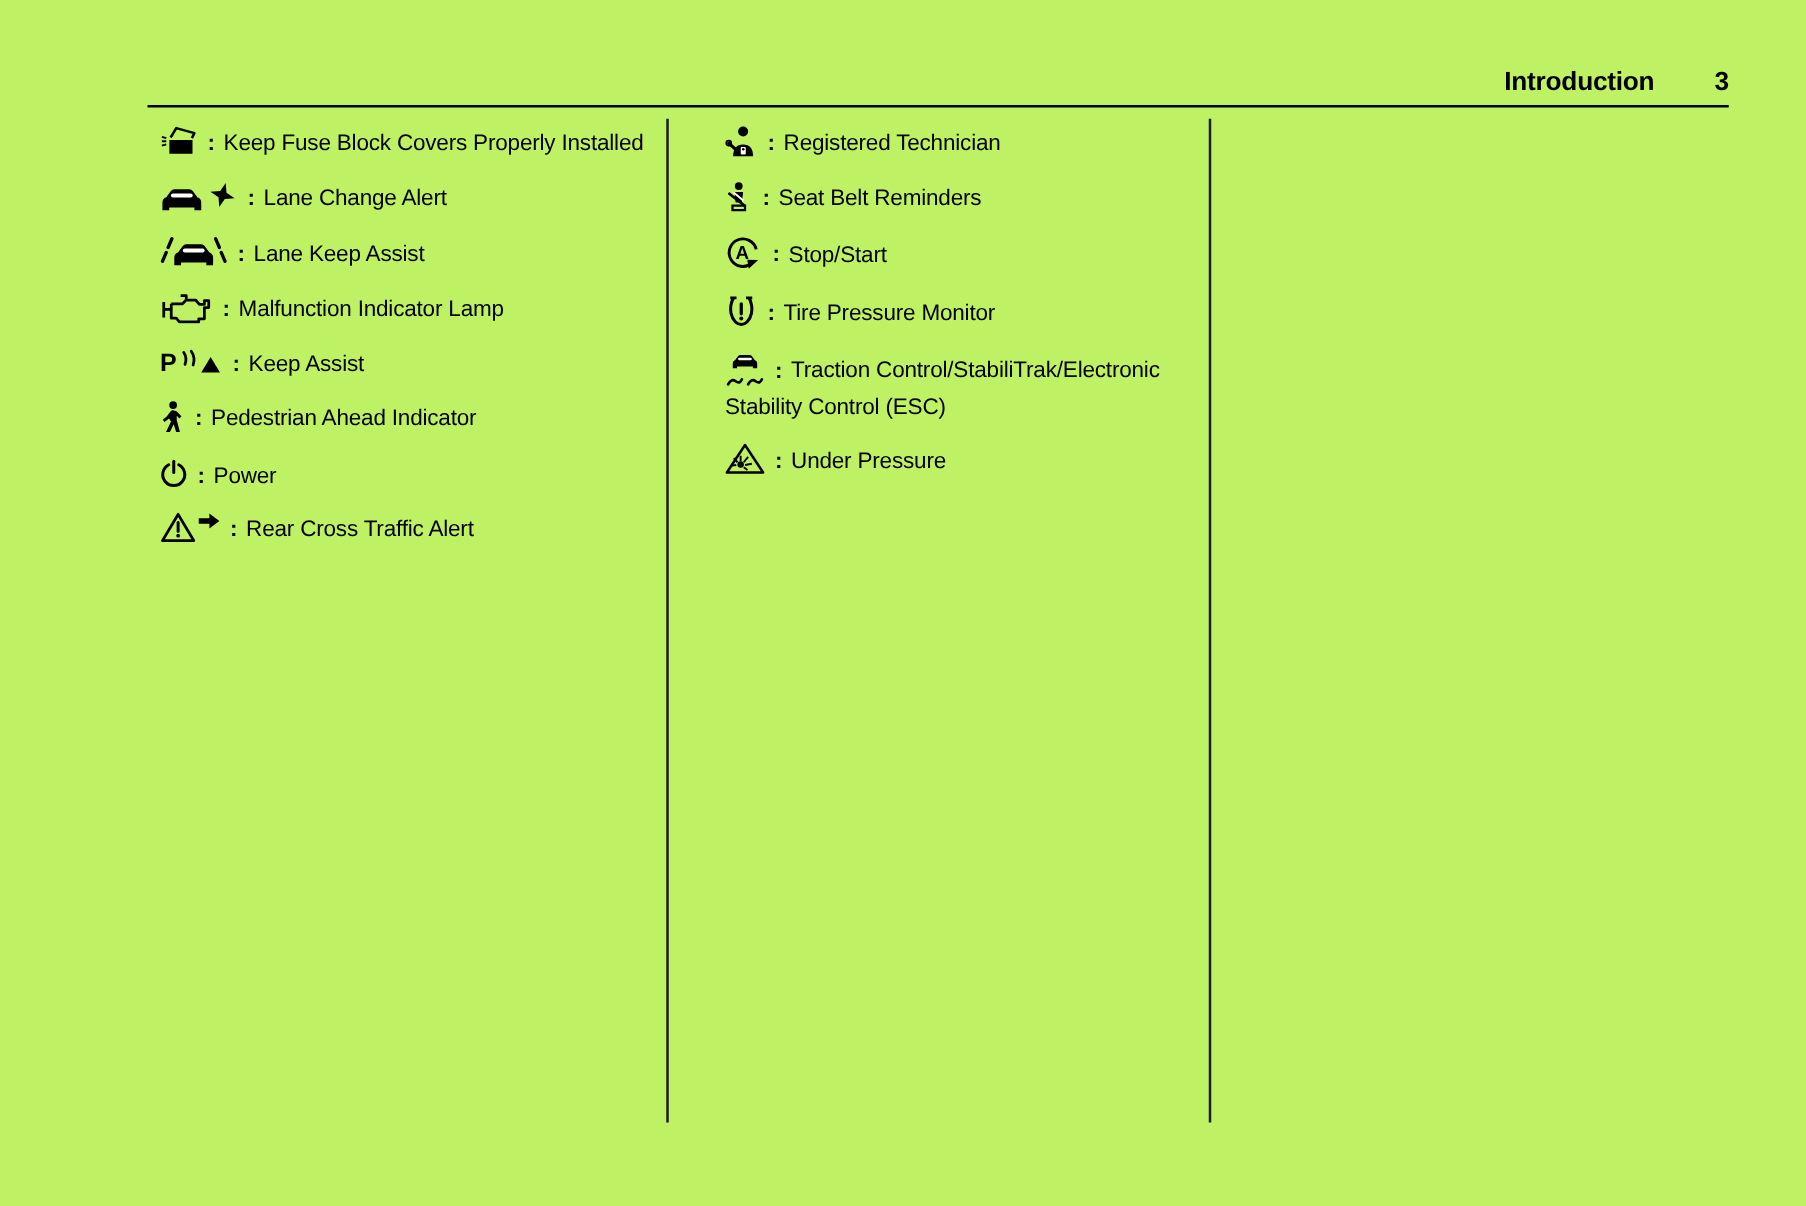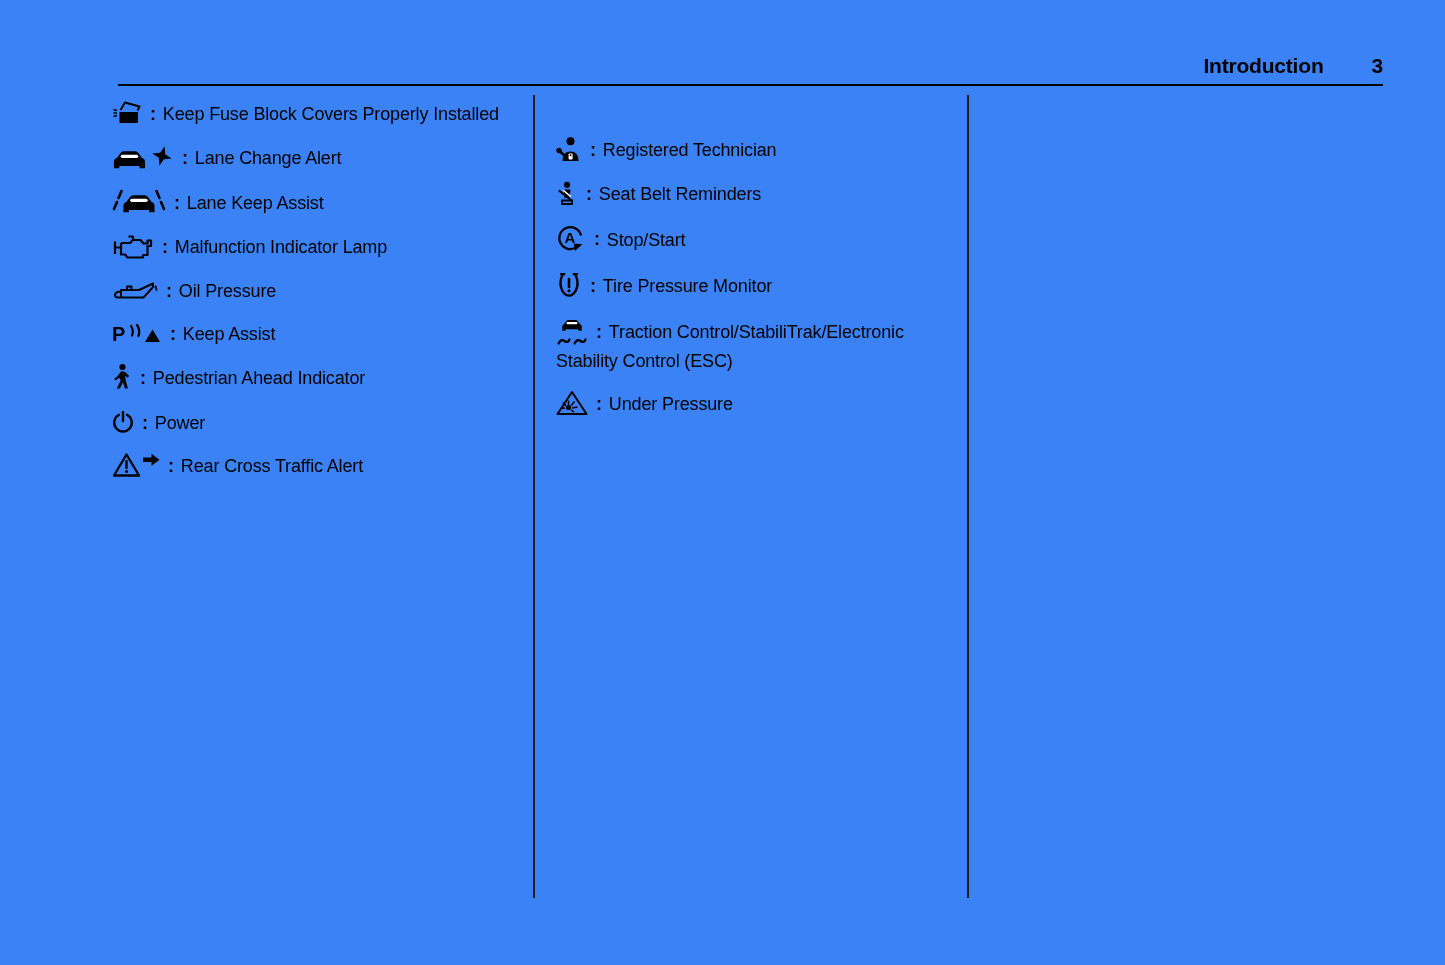--- a/index.html
+++ b/index.html
@@ -1,27 +1,27 @@
 <!DOCTYPE html>
 <html><head>
 <meta charset="utf-8">
 <style>
   html,body{margin:0;padding:0;background:#fff;}
-  .page{position:relative;width:1445px;height:965px;background:#3b82f6;overflow:hidden;
+  .page{position:relative;width:1445px;height:965px;background:#bef264;overflow:hidden;
         font-family:"Liberation Sans",sans-serif;color:#000;}
   .header{position:absolute;top:54px;right:62px;display:flex;align-items:baseline;
           font-weight:700;font-size:21px;letter-spacing:-0.2px;}
   .h-title{margin-right:48px;}
   .rule-top{position:absolute;left:118px;top:84px;width:1265px;height:2px;background:#000;}
   .vrule{position:absolute;top:95px;height:803px;width:2px;background:#1c1c1c;}
   .vrule.v1{left:533px;}
   .vrule.v2{left:967px;}
   .col{position:absolute;top:101px;}
-  .col.c1{left:112px;width:392px;}
-  .col.c2{left:556px;width:398px;margin-top:36px;}
+  .col.c1{left:128px;width:392px;}
+  .col.c2{left:580px;width:398px;}
   .col.c3{left:989px;width:394px;}
   .item{font-size:18px;line-height:26px;margin:0 0 17px 0;font-weight:500;letter-spacing:-0.15px;}
   .icon{display:inline-block;vertical-align:middle;margin-right:5px;position:relative;top:-2px;}
   .icon svg{display:block;}
   .sep{margin:0 7px 0 3px;font-weight:700;}
 </style>
 </head>
 <body>
 
 <div class="page">
@@ -50,24 +50,20 @@
       <p class="item"><span class="icon"><svg width="54" height="26" viewBox="0 0 54 26">
             <path d="M9.5 2 L6.5 9 M5 13 L2 20 M44.5 2 L47.5 9 M49 13 L52 20" stroke="#000" stroke-width="2.6" stroke-linecap="round"></path>
             <g transform="translate(9.5 0) scale(0.97)">
               <path d="M2 24 V17.5 Q2 14.2 5.2 13.2 L8.8 8.2 Q10 6.5 12 6.5 H24 Q26 6.5 27.2 8.2 L30.8 13.2 Q34 14.2 34 17.5 V24 H28.4 V21.6 H7.6 V24 Z" fill="#000"></path>
               <rect x="9" y="10" width="18" height="3.4" rx="1.7" fill="#fff"></rect>
             </g>
           </svg></span><span class="sep">:</span><span class="label">Lane Keep Assist</span></p>
       <p class="item"><span class="icon"><svg width="42" height="26" viewBox="0 0 42 26">
             <path fill="none" stroke="#000" stroke-width="2.2" stroke-linejoin="round" d="M3 8.5 V21 M3 14.5 H9 M9 10 V21.5 H13 L15.5 24.5 H31 V22 H35.5 V13 H39 V7.5 H35.5 V10.5 H31.5 L28.5 7 H21 V3.5 H16.5 M21 7 L18 10 H9"></path>
           </svg></span><span class="sep">:</span><span class="label">Malfunction Indicator Lamp</span></p>
-      <p class="item"><span class="icon"><svg width="46" height="24" viewBox="0 0 46 24">
-            <path fill="none" stroke="#000" stroke-width="2" stroke-linejoin="round" d="M9 12 H27 L41 5.5 L41 9 L31.5 19.5 H9 Z M9 13.5 Q3 13.5 3 17 Q3 19.5 6.5 19.5 H9 M15 12 V8.5 H19.5 V12"></path>
-            <path d="M43.5 8.5 l1 3.2" stroke="#000" stroke-width="2" stroke-linecap="round"></path>
-          </svg></span><span class="sep">:</span><span class="label">Oil Pressure</span></p>
       <p class="item"><span class="icon"><svg width="50" height="24" viewBox="0 0 50 24">
             <text x="0" y="19" font-size="20" font-weight="bold" font-family="Liberation Sans, sans-serif" fill="#000">P</text>
             <path d="M19 4 Q22 8.5 20 13.5 M25 3 Q28.5 8 26.5 14" stroke="#000" stroke-width="2.2" fill="none" stroke-linecap="round"></path>
             <path d="M33 20 H48 L40.5 7.5 Z" fill="#000"></path>
           </svg></span><span class="sep">:</span><span class="label">Keep Assist</span></p>
       <p class="item"><span class="icon"><svg width="20" height="28" viewBox="0 0 20 28">
             <circle cx="10.5" cy="4" r="3.1" fill="#000"></circle>
             <path fill="#000" d="M10.5 8.2 C9.3 8.2 8.7 8.7 8.2 9.4 L5.4 13.2 L2.2 15.8 L3.6 17.6 L7.2 14.7 L8.8 17.2 L4.8 25.5 H7.9 L11 19.3 L12.9 25.5 H15.9 L13.4 16 L13.4 12.6 L15.5 14.7 L17.2 13 L13.2 8.9 Z"></path>
           </svg></span><span class="sep">:</span><span class="label">Pedestrian Ahead Indicator</span></p>
       <p class="item"><span class="icon"><svg width="22" height="24" viewBox="0 0 22 24">

